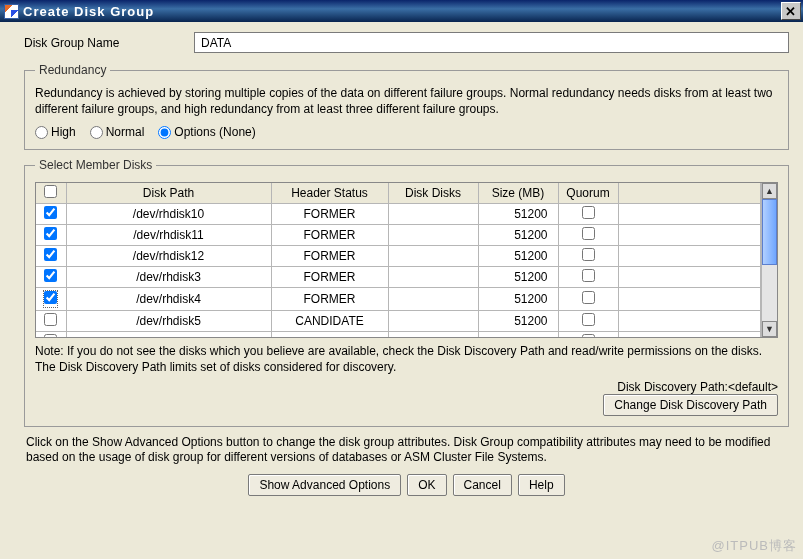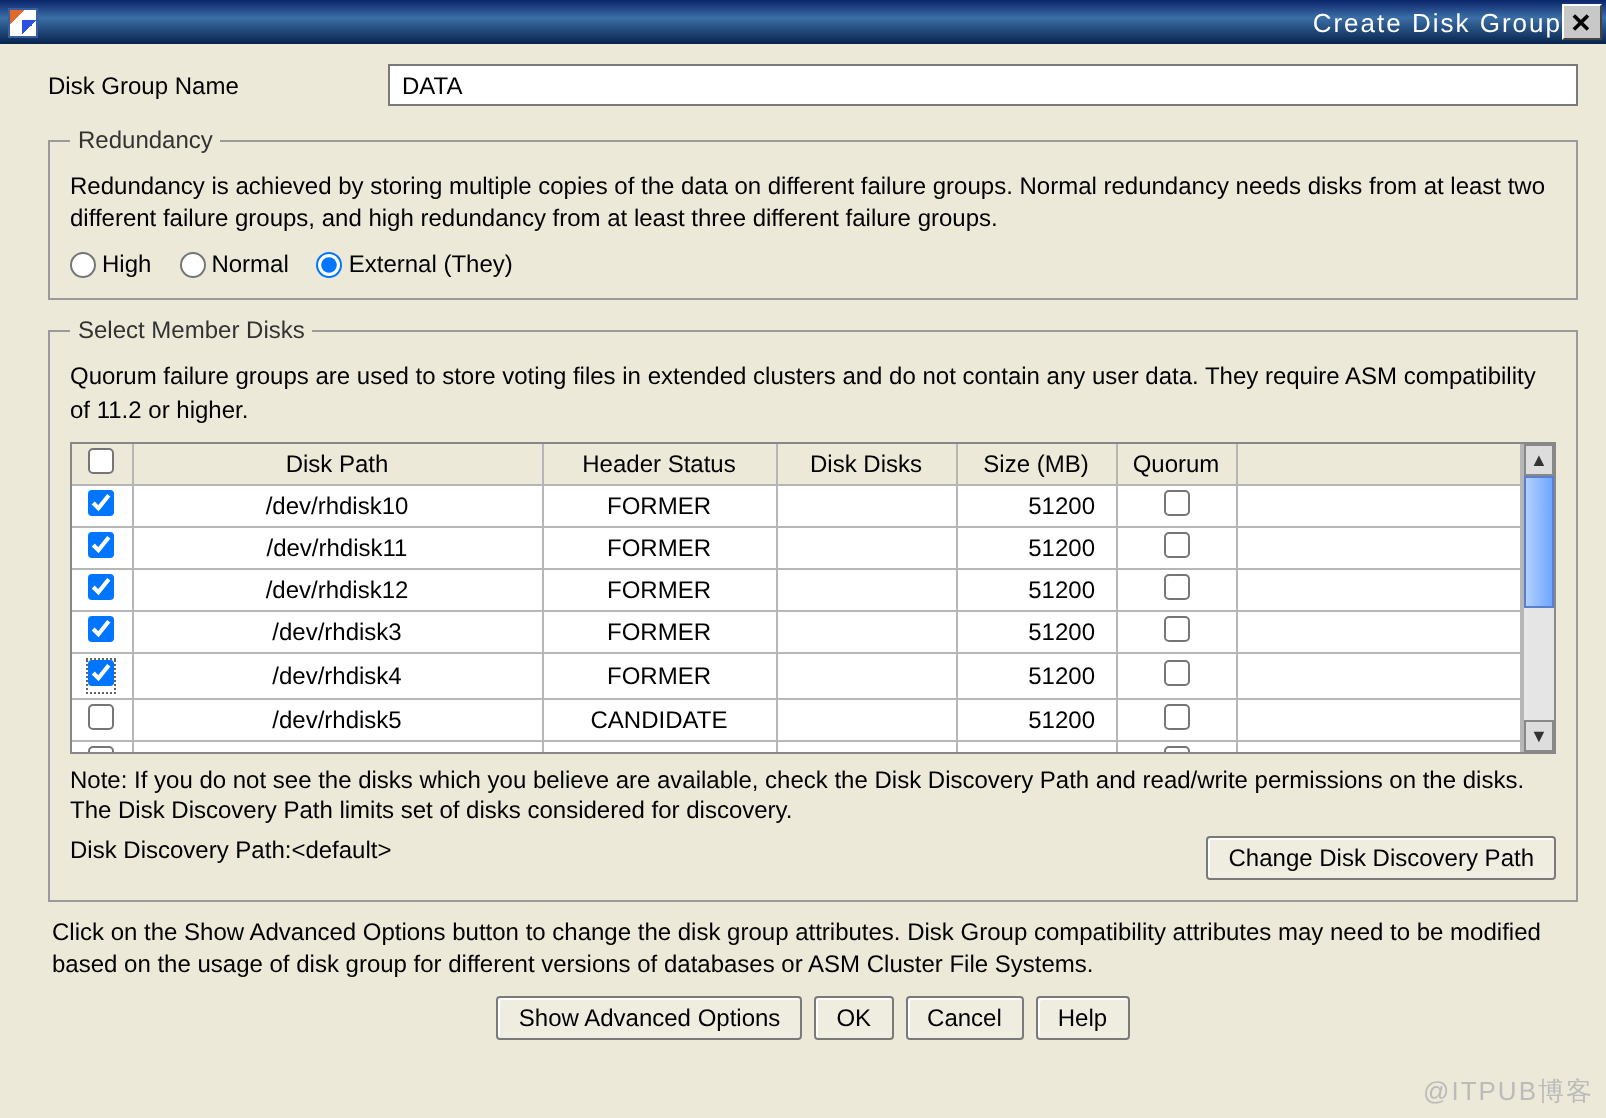--- a/index.html
+++ b/index.html
@@ -26,21 +26,21 @@
     letter-spacing: 1px;
   }
   .titlebar .appicon {
     width: 15px; height: 15px; margin-right: 4px;
     background:
       linear-gradient(135deg, #e46a2a 50%, transparent 50%) top left/7.5px 7.5px no-repeat,
       linear-gradient(135deg, #2a50e4 50%, transparent 50%) bottom right/7.5px 7.5px no-repeat,
       #fff;
     border: 1px solid #355ea5;
   }
-  .titlebar .title { flex: 1; text-align: right; font-weight: normal; }
+  .titlebar .title { flex: 1; text-align: left; font-weight: bold; }
   .titlebar .closebtn {
     width: 20px; height: 18px;
     background: #c8c8c8;
     border: 1px solid #fff;
     border-right-color:#444; border-bottom-color:#444;
     display:flex; align-items:center; justify-content:center;
     font-family: Arial; font-weight:bold; color:#000;
     cursor:pointer;
   }
   .content {
@@ -104,21 +104,21 @@
   .chk-focus { outline:1px dotted #666; outline-offset:-1px; display:inline-block; padding:1px;}
   .vscroll {
     width:16px; border-left:1px solid #b6b6b6;
     display:flex; flex-direction:column;
     background:#e5e5e5;
   }
   .sbtn{ height:16px; background:#ddd; border:1px solid #888; display:flex;align-items:center;justify-content:center;font-size:9px;color:#333;}
   .sthumb{ flex:0 0 66px; background:linear-gradient(to right,#b1d0ff,#6fa6ff); border:1px solid #5b7fcf; margin:0;}
   .strack{flex:1;}
   .note { margin:6px 0 2px 0; line-height:1.3;}
-  .discrow{ display:flex; align-items:flex-start; justify-content:space-between; margin-top:4px;}
+  .discrow{ display:flex; align-items:flex-end; justify-content:space-between; margin-top:4px;flex-direction:column;}
   .btn {
     background:#efece0;
     border:1px solid #7a7a7a;
     padding:3px 10px;
     font:inherit;
     cursor:pointer;
     border-radius:2px;
     box-shadow: inset 1px 1px 0 #fff;
   }
   .footer-desc { margin:8px 2px 8px 2px; line-height:1.3;}
@@ -151,28 +151,27 @@
       <label class="radio-item">
         <input type="radio" name="redun" style="">
         <span>High</span>
       </label>
       <label class="radio-item">
         <input type="radio" name="redun" style="">
         <span>Normal</span>
       </label>
       <label class="radio-item">
         <input type="radio" name="redun" checked="" style="">
-        <span>External (They)</span>
+        <span>Options (None)</span>
       </label>
     </div>
   </fieldset>
 
   <fieldset>
     <legend>Select Member Disks</legend>
-    <div class="desc">Quorum failure groups are used to store voting files in extended clusters and do not contain any user data. They require ASM compatibility of 11.2 or higher.</div>
 
     <div class="table-wrap">
       <div class="table-scroll">
         <table>
           <colgroup>
             <col class="c-chk">
               <col class="c-path">
               <col class="c-head">
             <col class="c-name">
               <col class="c-size">

